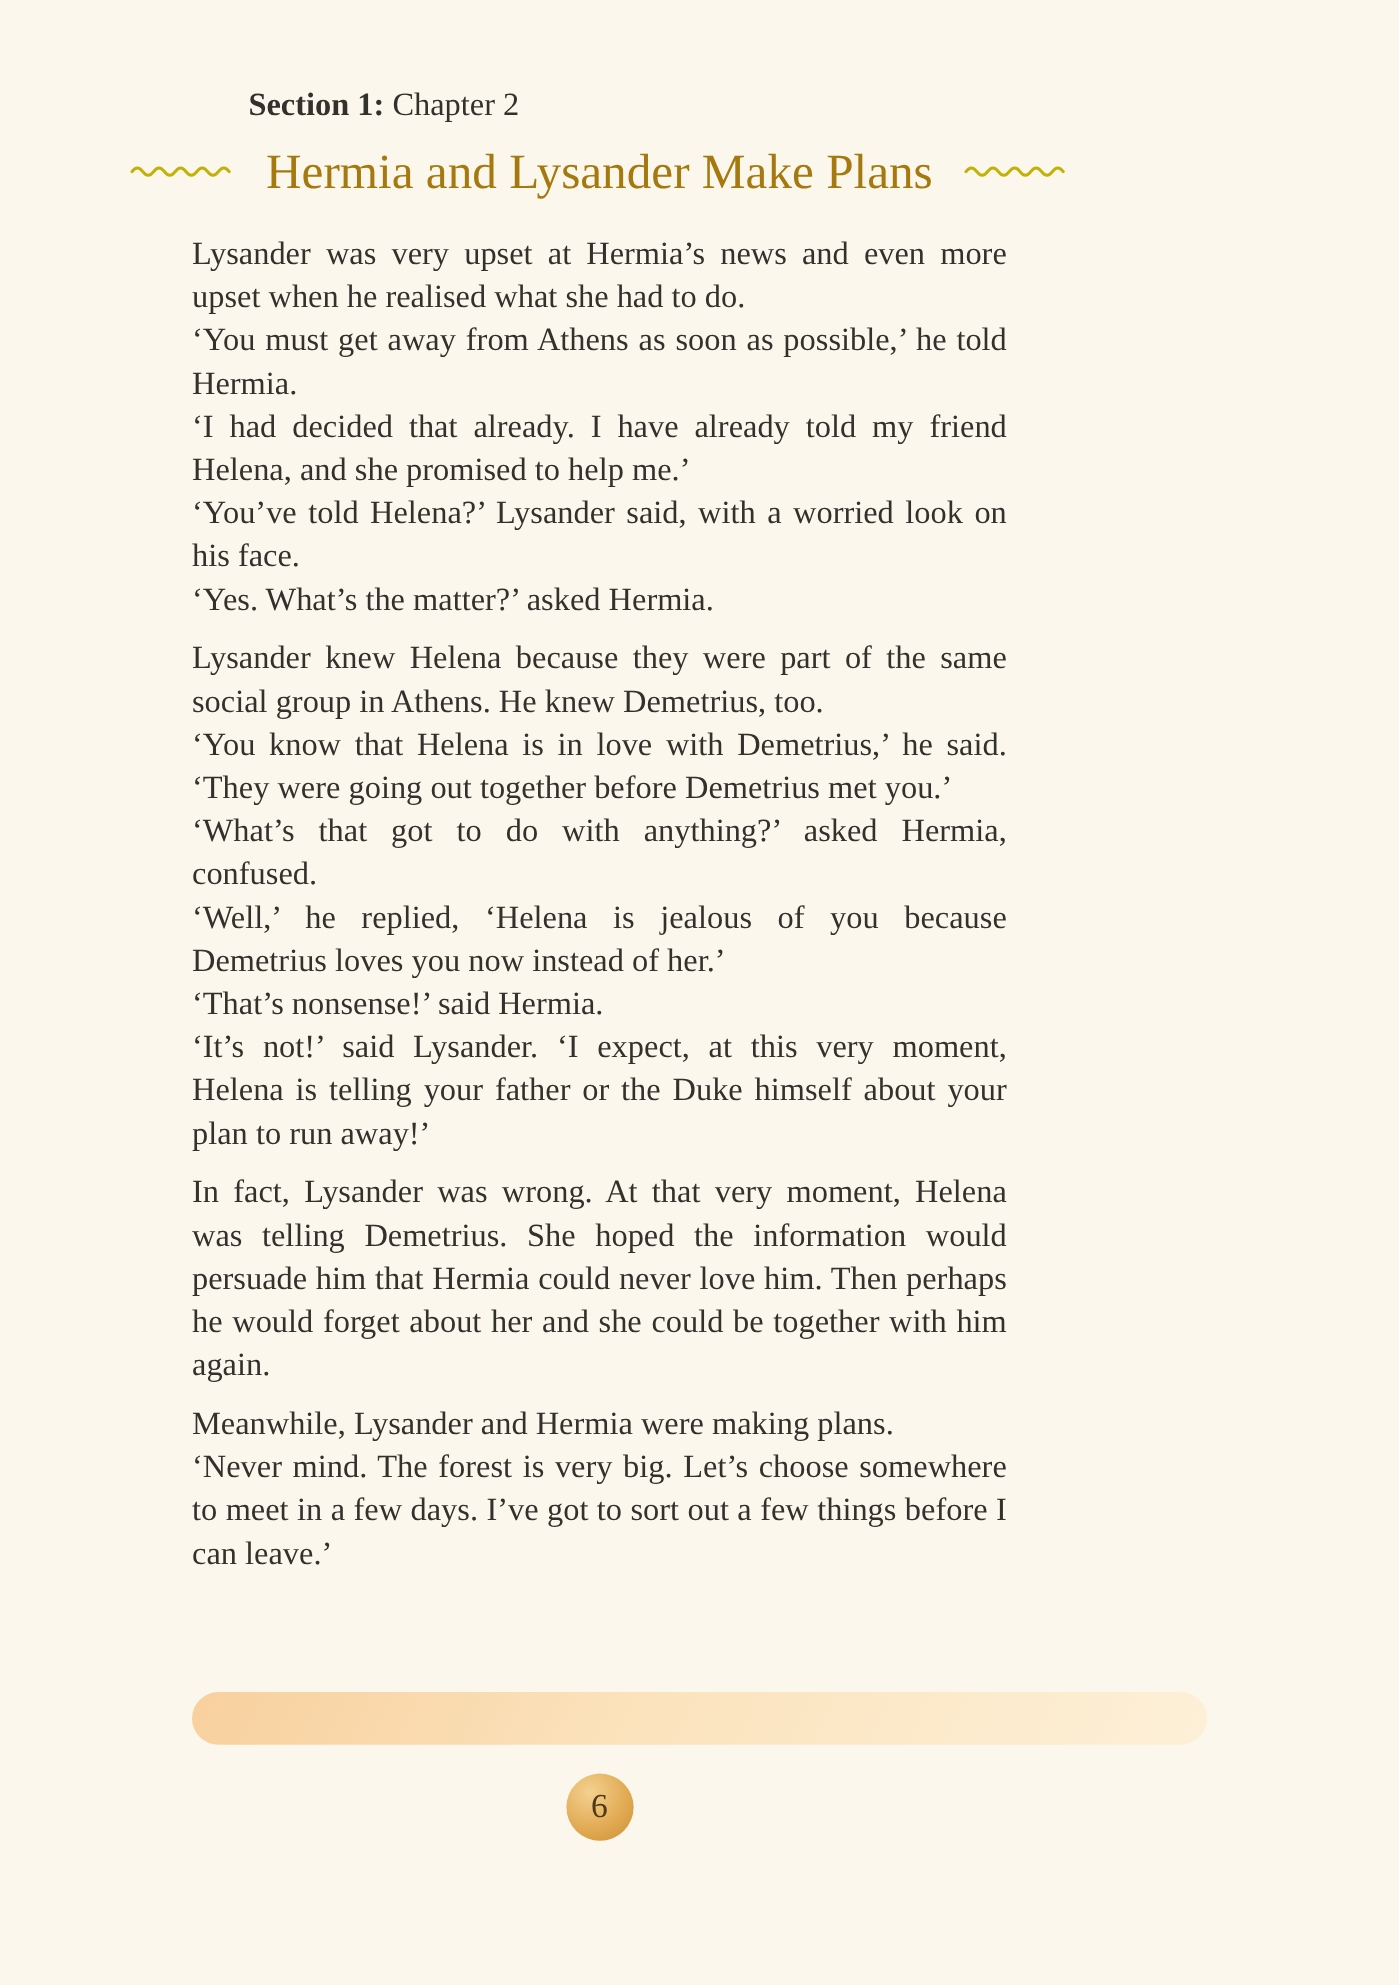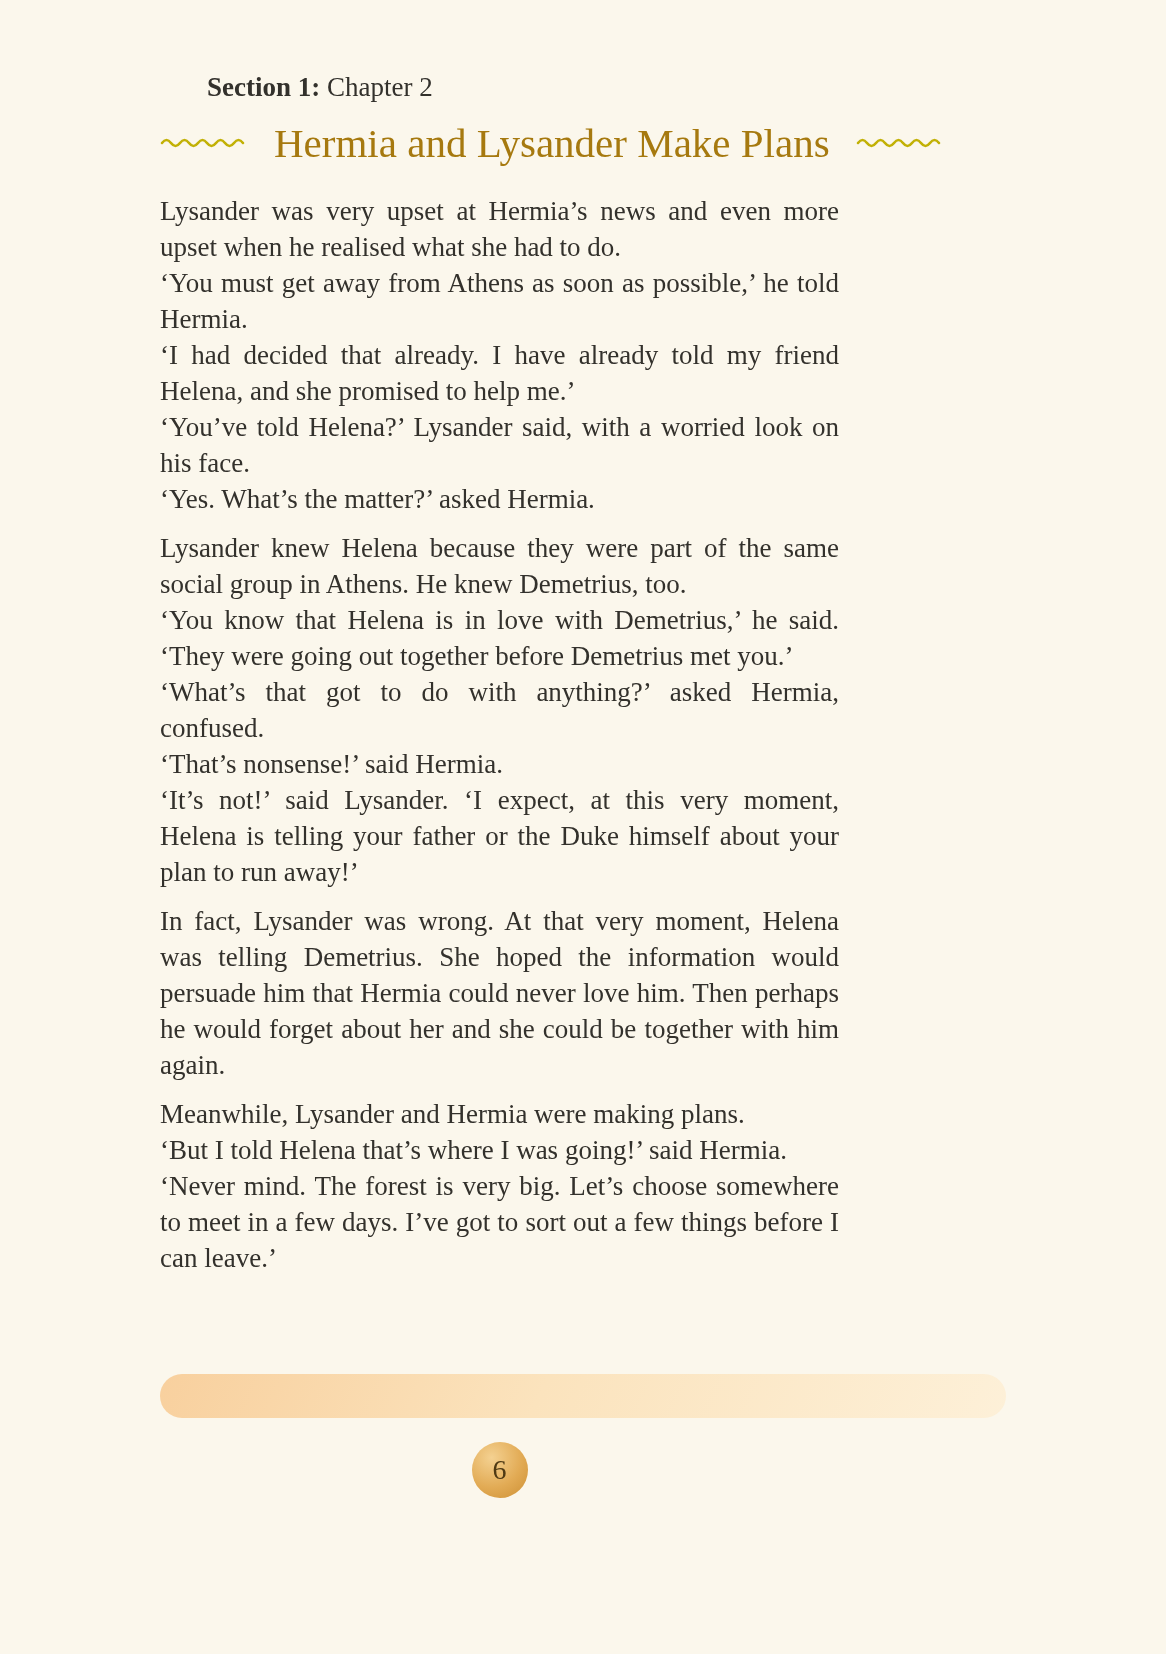--- a/index.html
+++ b/index.html
@@ -17,21 +17,21 @@
   }
   .chapter-header{
     margin-left:47px;
     font-size:27px;
     margin-bottom:16px;
   }
   .chapter-header .bold{font-weight:bold;}
   .title-row{
     display:flex;
     align-items:center;
-    justify-content:flex-start;
+    justify-content:center;
     gap:26px;
     margin-bottom:26px;
   }
   .page-title{
     font-size:41px;
     color:#a6790f;
     white-space:nowrap;
   }
   .squiggle{flex:0 0 auto;display:block;}
   .section{margin:0 0 13px 0;}
@@ -92,31 +92,31 @@
       <div class="block">‘You must get away from Athens as soon as possible,’ he told Hermia.</div>
       <div class="block">‘I had decided that already. I have already told my friend Helena, and she promised to help me.’</div>
       <div class="block">‘You’ve told Helena?’ Lysander said, with a worried look on his face.</div>
       <div class="block">‘Yes. What’s the matter?’ asked Hermia.</div>
     </div>
 
     <div class="section">
       <div class="block">Lysander knew Helena because they were part of the same social group in Athens. He knew Demetrius, too.</div>
       <div class="block">‘You know that Helena is in love with Demetrius,’ he said. ‘They were going out together before Demetrius met you.’</div>
       <div class="block">‘What’s that got to do with anything?’ asked Hermia, confused.</div>
+      <div class="block">‘Well,’ he replied, ‘Helena is jealous of you because Demetrius loves you now instead of her.’</div>
       <div class="block">‘That’s nonsense!’ said Hermia.</div>
       <div class="block">‘It’s not!’ said Lysander. ‘I expect, at this very moment, Helena is telling your father or the Duke himself about your plan to run away!’</div>
     </div>
 
     <div class="section">
       <div class="block">In fact, Lysander was wrong. At that very moment, Helena was telling Demetrius. She hoped the information would persuade him that Hermia could never love him. Then perhaps he would forget about her and she could be together with him again.</div>
     </div>
 
     <div class="section">
       <div class="block">Meanwhile, Lysander and Hermia were making plans.</div>
-      <div class="block">‘But I told Helena that’s where I was going!’ said Hermia.</div>
       <div class="block">‘Never mind. The forest is very big. Let’s choose somewhere to meet in a few days. I’ve got to sort out a few things before I can leave.’</div>
     </div>
 
     <div class="review-box">
     </div>
 
     <div class="page-number-badge">6</div>
 
   </div>
 </div>

